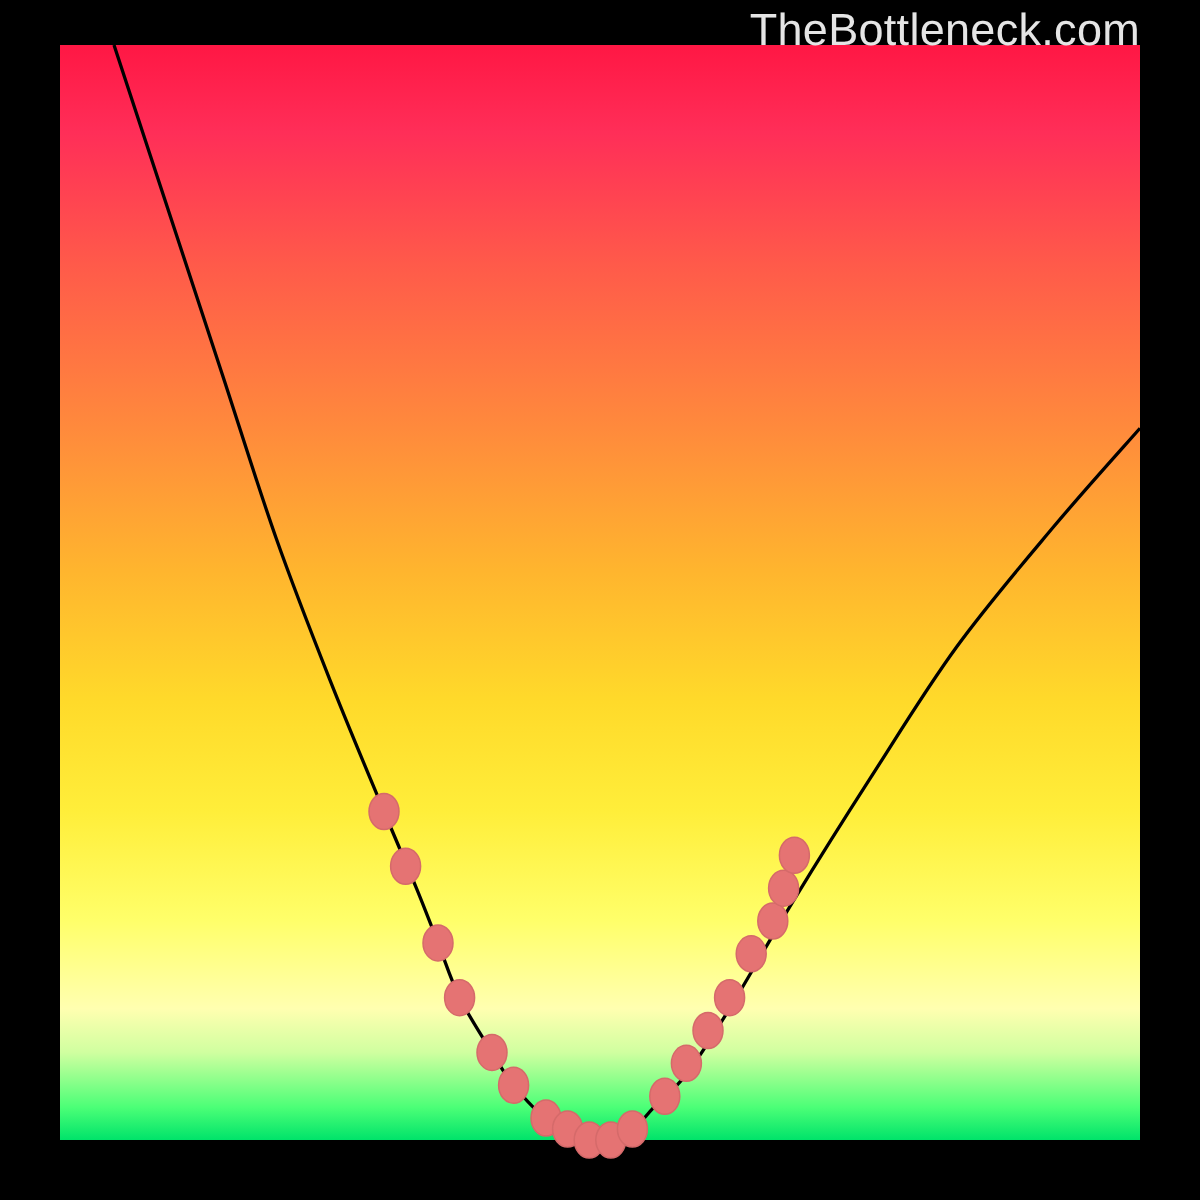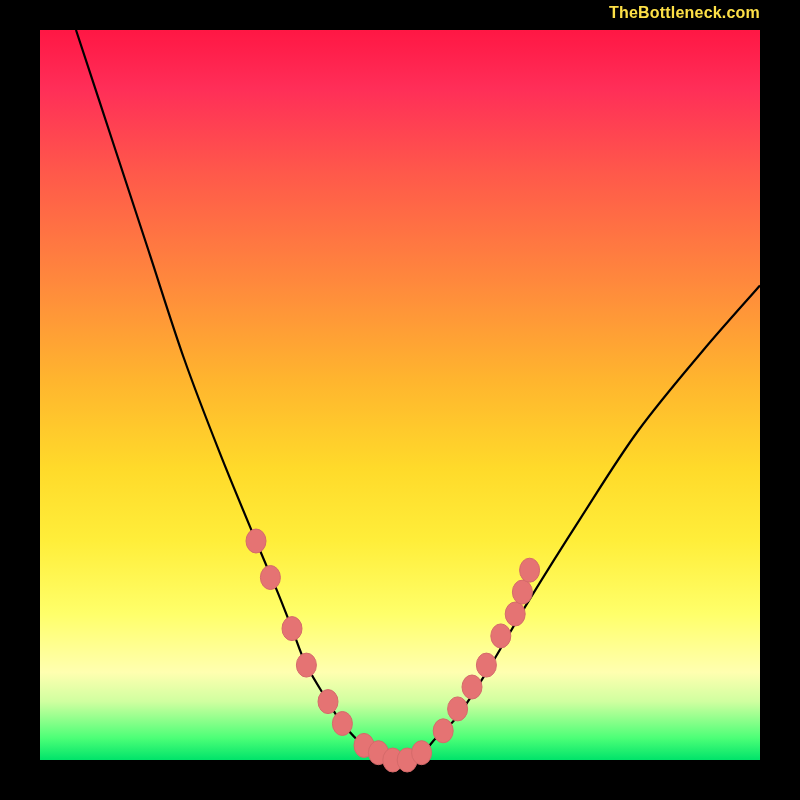--- a/index.html
+++ b/index.html
@@ -39,23 +39,23 @@
       #ffffb0 88%,
       #d0ffa0 92%,
       #4cff77 97%,
       #00e36a 100%
     );
   }
   .watermark {
     position: absolute;
     top: 4px;
     right: 40px;
-    color: #fde047;
-    font-size: 16px;
-    font-weight: 700;
+    color: #e5e5e5;
+    font-size: 30px;
+    font-weight: 400;
     letter-spacing: 0.2px;
   }
   svg.curve {
     position: absolute;
     left: 0;
     top: 0;
     width: 720px;
     height: 730px;
     overflow: visible;
   }

